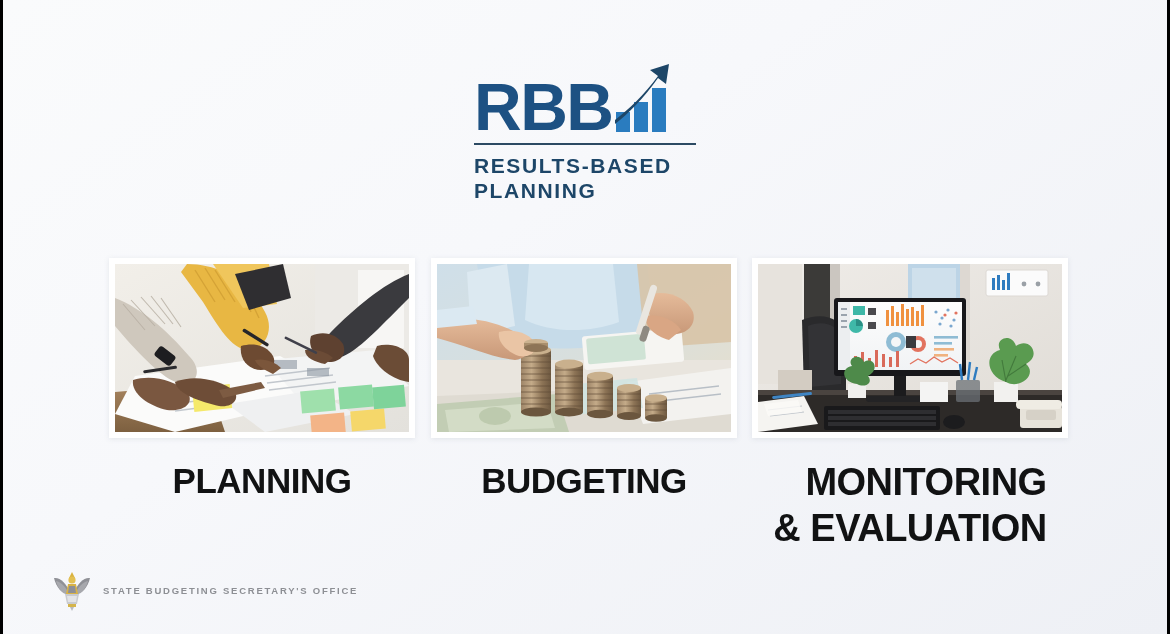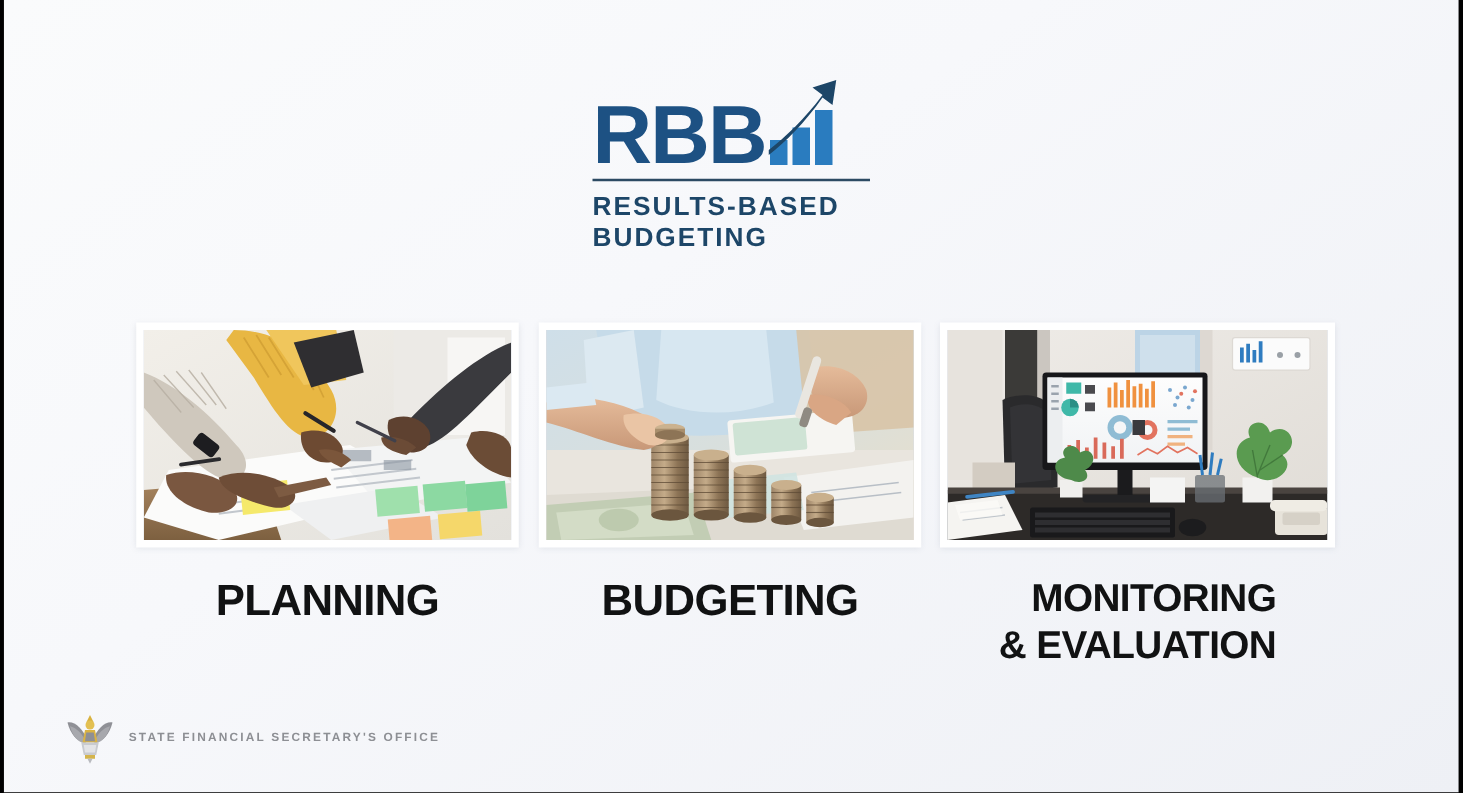--- a/index.html
+++ b/index.html
@@ -124,21 +124,21 @@
     text-align: right;
     font-family: "Liberation Sans", sans-serif;
     font-weight: bold;
     font-size: 35px;
     letter-spacing: -0.5px;
     line-height: 1.2;
     color: #111213;
     white-space: pre-line;
   }
 
-  .caption-3 { font-size: 31px; }
+  .caption-3 { font-size: 38px; }
 
   
   .footer {
     position: absolute;
     left: 48px;
     bottom: 22px;
     display: flex;
     align-items: center;
   }
 
@@ -171,21 +171,21 @@
             <rect x="2" y="50" width="14" height="20" fill="#2a7cbf"></rect>
             <rect x="20" y="40" width="14" height="30" fill="#2a7cbf"></rect>
             <rect x="38" y="26" width="14" height="44" fill="#2a7cbf"></rect>
 
             <path d="M1 62 C 14 52, 30 36, 44 16 L 52 22 L 55 2 L 36 8 L 44 14 C 30 33, 14 48, 1 58 Z" fill="#1d4668"></path>
           </svg>
         </div>
       </div>
       <div class="logo-rule"></div>
       <div class="logo-sub">RESULTS-BASED
-BUDGETING</div>
+PLANNING</div>
     </div>
   </div>
 
   <div class="panels">
 
     <div class="panel panel-1">
       <div class="card">
         <div class="photo photo-1">
           <svg viewBox="0 0 294 168" preserveAspectRatio="xMidYMid slice" xmlns="http://www.w3.org/2000/svg">
             <defs>
@@ -585,16 +585,16 @@
         <circle cx="21" cy="12" r="3.6" fill="#e3c052"></circle>
         <path d="M17 16 L25 16 L27 26 L15 26 Z" fill="#d8b245"></path>
         <path d="M18 18 L24 18 L25 25 L17 25 Z" fill="#8e8f95"></path>
 
         <path d="M14 26 L28 26 L26 36 L16 36 Z" fill="#c9cbd0"></path>
         <path d="M16 28 L26 28 L25 34 L17 34 Z" fill="#e3e4e7"></path>
         <rect x="17" y="36" width="8" height="3" fill="#d4b44c"></rect>
         <path d="M19 39 L23 39 L21 43 Z" fill="#b9bbc0"></path>
       </svg>
     </div>
-    <div class="footer-text">STATE FINANCIAL SECRETARY'S OFFICE</div>
+    <div class="footer-text">STATE BUDGETING SECRETARY'S OFFICE</div>
   </div>
 
 </div>
 
 </body></html>

